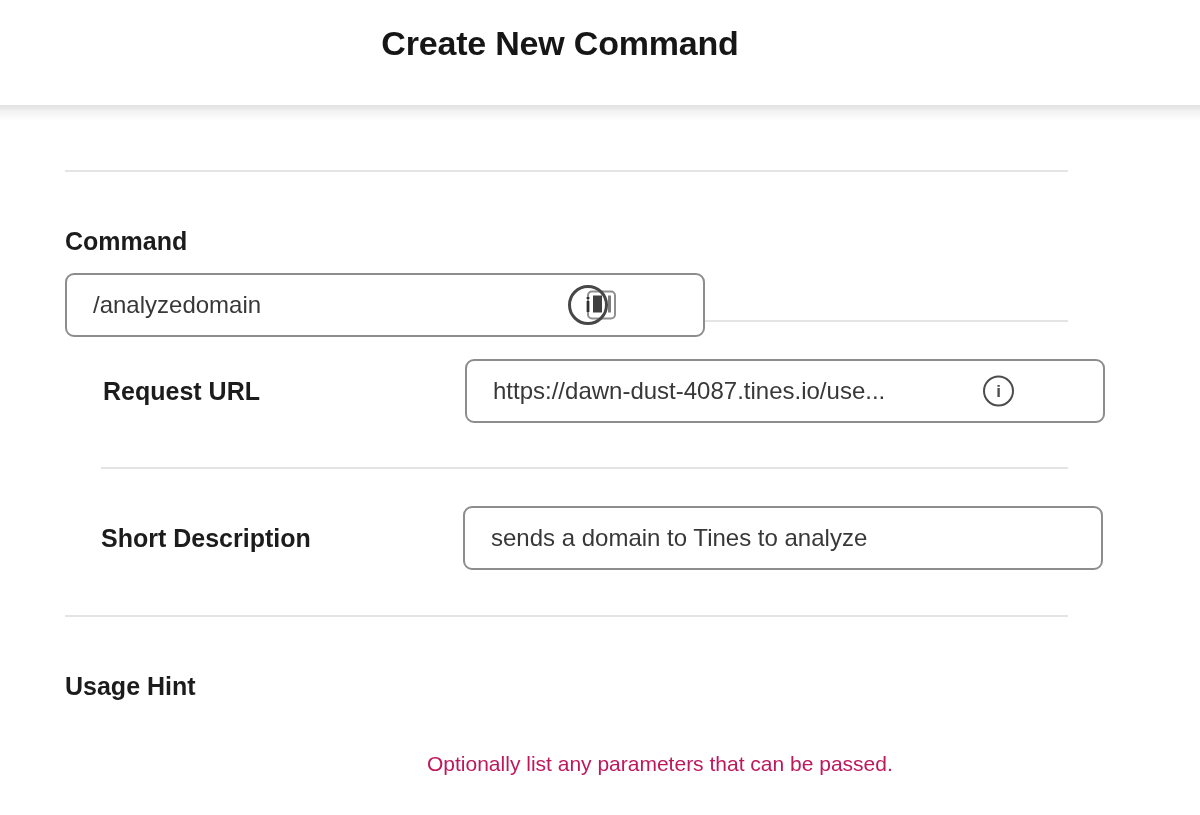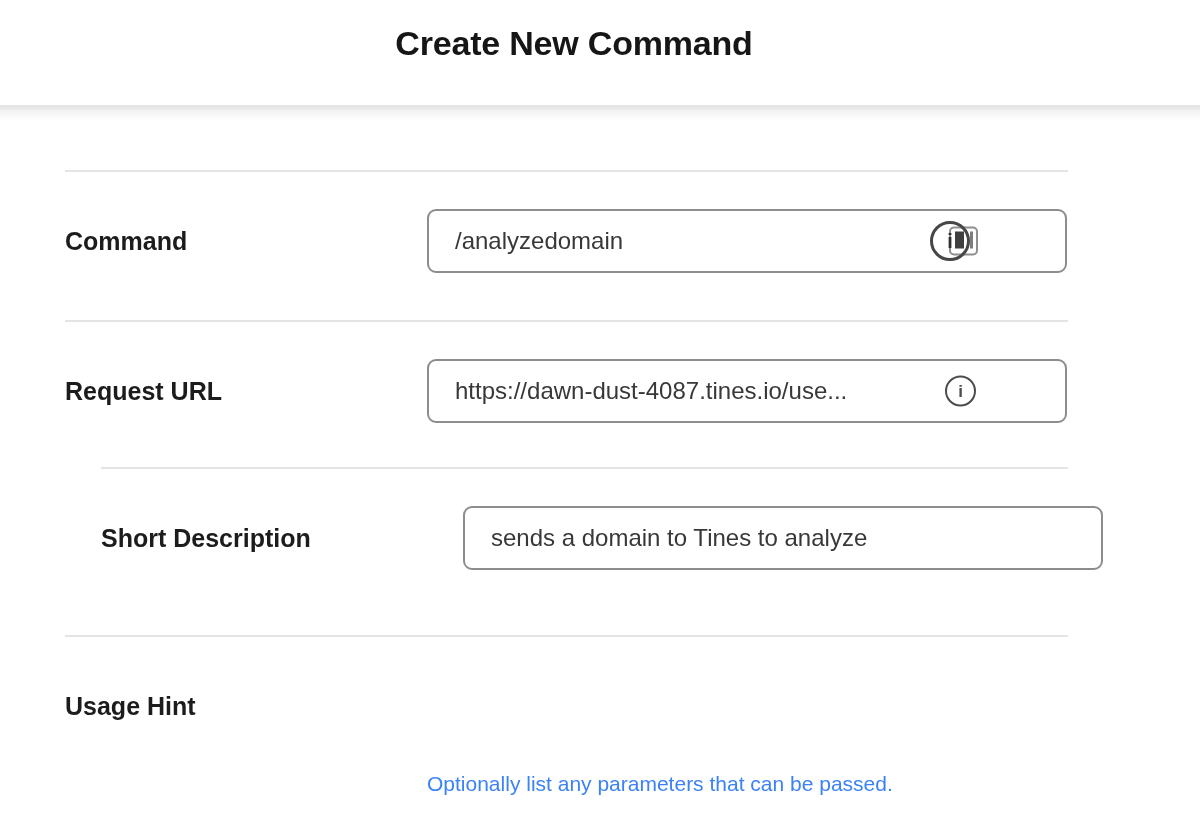--- a/index.html
+++ b/index.html
@@ -1,35 +1,35 @@
 <!DOCTYPE html>
 <html><head>
 <meta charset="utf-8">
 <style>
   * { margin: 0; padding: 0; box-sizing: border-box; }
   html, body { width: 1200px; height: 815px; background: #ffffff; overflow: hidden; }
   body { font-family: "Liberation Sans", "DejaVu Sans", sans-serif; color: #1d1c1d; position: relative; }
 
   
-  .title-wrap { position: absolute; top: 0; left: 14px; width: 1120px; text-align: center; }
+  .title-wrap { position: absolute; top: 0; left: 0; width: 1120px; text-align: center; }
   .page-title { display: inline-block; margin-top: 24px; font-size: 34px; font-weight: 800; letter-spacing: -0.2px; color: #161616; }
 
   
   .header-band { position: absolute; top: 105px; left: 0; width: 1200px; height: 5px;
                  background: linear-gradient(to bottom, #e2e2e2, #ececec); }
   .header-band-shadow { position: absolute; top: 110px; left: 0; width: 1200px; height: 11px;
                  background: linear-gradient(to bottom, rgba(0,0,0,0.055), rgba(0,0,0,0)); }
 
   
   .form { position: absolute; top: 170px; left: 65px; width: 1003px; }
   .form-row { border-top: 2px solid #e4e4e4; padding-top: 37px; display: flex; align-items: flex-start; }
-  .row-command        { height: 150px; }
-  .row-request-url    { height: 147px; }
+  .row-command        { height: 150px; flex-direction: column; }
+  .row-request-url    { height: 147px; justify-content: center; }
   .row-short-desc     { height: 148px; margin-left: 36px; }
-  .row-usage-hint     { padding-bottom: 0; margin-top: 20px; }
+  .row-usage-hint     { padding-bottom: 0; }
 
   .field-label { width: 362px; font-size: 25px; font-weight: 700; color: #1d1c1d; line-height: 64px; white-space: nowrap; }
 
   .input-wrap { position: relative; width: 565px; height: 64px; }
   .text-input { width: 640px; height: 64px; border: 2px solid #8d8d8d; border-radius: 9px;
                 background: #fff; font-family: "Liberation Sans", "DejaVu Sans", sans-serif;
                 font-size: 24px; color: #383838; padding: 0 60px 0 26px; outline: none; }
   .text-input.no-icon { padding-right: 12px; }
   .text-input::placeholder { color: #5f5e5f; opacity: 1; }
 
@@ -48,21 +48,21 @@
   .ext-badge::before { content: ""; position: absolute; left: 4px; top: 3px; width: 9px; height: 17px;
                background: #3f3f3f; }
   .ext-badge::after { content: ""; position: absolute; right: 3px; top: 3px; width: 3px; height: 17px;
                background: #7d7d7d; }
   .cmd-info-circle { position: absolute; left: 0; top: 50%; transform: translateY(-50%);
                width: 40px; height: 40px; border: 3px solid #474747; border-radius: 50%;
                background: transparent; z-index: 2;
                display: flex; align-items: center; justify-content: center;
                font-size: 20px; font-weight: 800; color: #2e2e2e; }
 
-  .helper-text { margin: 34px 0 0 362px; font-size: 21px; color: #3b82f6; }
+  .helper-text { margin: 34px 0 0 362px; font-size: 21px; color: #be185d; }
 </style>
 </head>
 <body>
 
 <div class="title-wrap">
   <div class="page-title">Create New Command</div>
 </div>
 <div class="header-band"></div>
 <div class="header-band-shadow"></div>
 

